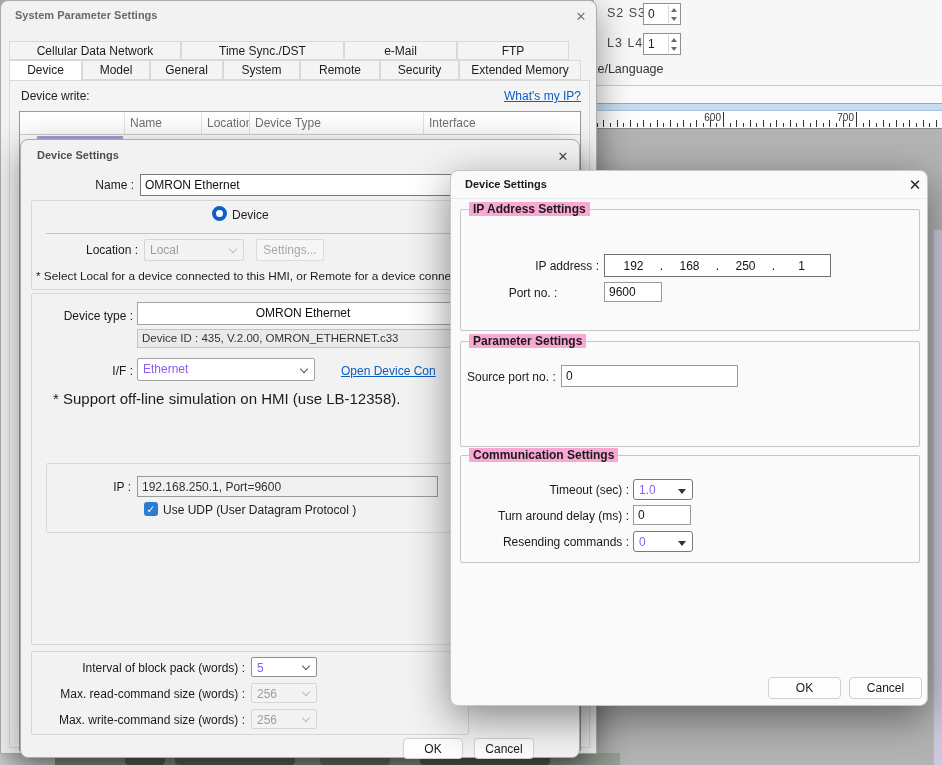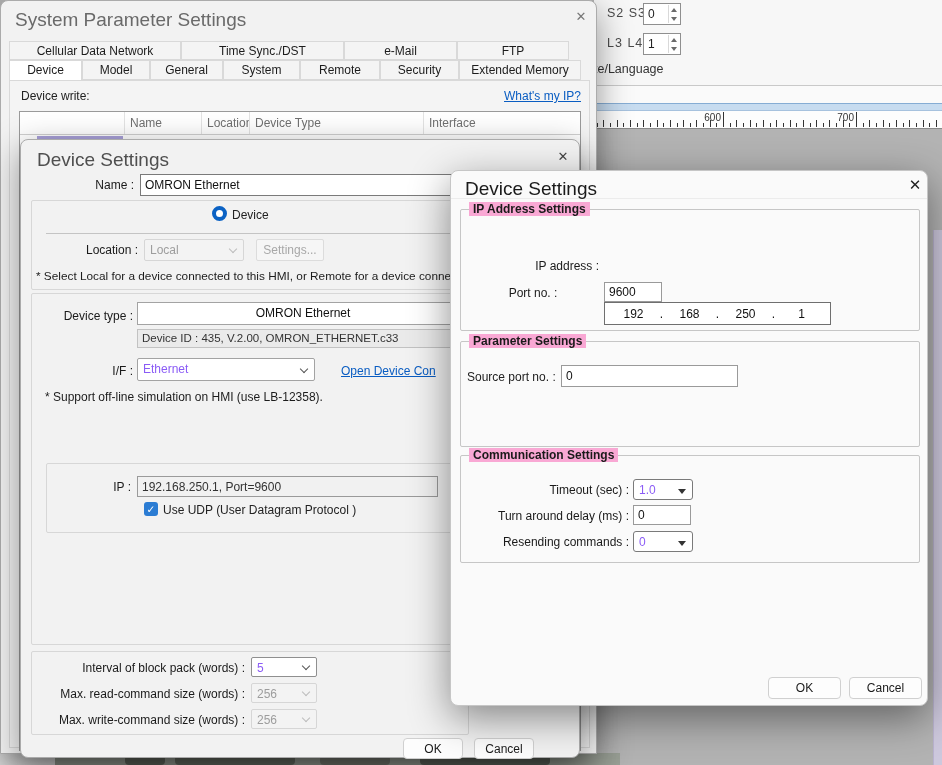--- a/index.html
+++ b/index.html
@@ -23,21 +23,21 @@
   .tick.major { height:15px; }
   .ruler-num { position:absolute; top:1px; width:31px; text-align:right; font-size:10px; color:#333; }
   .canvas-gray { left:0; top:129px; width:348px; height:636px; background:#b3b3b3; }
   .v-scrollbar { left:339px; top:230px; width:9px; height:535px; background:#cdc8dd; border-left:1px solid #b9b2cf; }
   #photo-strip { left:0; top:753px; width:620px; height:12px; z-index:0; background:#9aa096; overflow:hidden; }
   .photo-cap { position:absolute; left:0; top:0; width:55px; height:12px; background:#e3e3e3; }
   .blob { position:absolute; top:2px; height:10px; border-radius:4px; background:#5a6057; opacity:.85; }
 
   
   .dialog { position:absolute; background:#f2f2f2; border:1px solid #ababab; border-radius:8px; box-shadow:0 10px 34px rgba(0,0,0,.42); }
-  .dlg-title { position:absolute; font-size:19px; color:#4f4f4f; }
+  .dlg-title { position:absolute; font-size:11px; color:#4f4f4f;font-weight:bold; }
   .close-btn { position:absolute; width:16px; height:16px; color:#444; font-size:13px; line-height:16px; text-align:center; cursor:default; }
   .grp { position:absolute; border:1px solid #d7d7d7; border-radius:2px; }
   .grp-label { position:absolute; top:-8px; left:8px; padding:0 4px; background:#f2f2f2; font-size:12px; color:#1a1a1a; }
   .lbl { position:absolute; text-align:right; color:#1a1a1a; white-space:nowrap; }
   .field { position:absolute; background:#fff; border:1px solid #8a8a8a; padding:3px 4px 0 4px; font-size:12px; color:#111; white-space:nowrap; overflow:hidden; }
   .field.gray { background:#f1f1f1; border-color:#9a9a9a; color:#333; }
   .combo { position:absolute; background:#fff; border:1px solid #8f8f8f; border-radius:2px; padding:3px 16px 0 5px; font-size:12px; color:#8b5cf6; }
   .combo.disabled { background:#f3f3f3; border-color:#d6d6d6; color:#9d9d9d; }
   .chev { position:absolute; right:7px; top:6px; width:6px; height:6px; border-right:1.4px solid #555; border-bottom:1.4px solid #555; transform:rotate(45deg); }
   .combo.disabled .chev { border-color:#bcbcbc; }
@@ -238,21 +238,21 @@
   <div class="grp" style="left:10px; top:153px; width:438px; height:352px;"></div>
   <div class="lbl" style="left:20px; top:169px; width:92px;">Device type :</div>
   <div class="field" style="left:116px; top:162px; width:332px; height:23px; text-align:center; border-color:#a3a3a3;">OMRON Ethernet</div>
   <div class="idbar" style="left:116px; top:189px; width:332px; height:19px;">Device ID : 435, V.2.00, OMRON_ETHERNET.c33</div>
   <div class="lbl" style="left:20px; top:224px; width:92px;">I/F :</div>
   <div class="combo" style="left:116px; top:218px; width:178px; height:23px; border-color:#a3a3a3;">
     <span>Ethernet</span>
     <span class="chev" style="top:7px;"></span>
   </div>
   <div class="abs link" style="left:320px; top:224px; width:128px; overflow:hidden;">Open Device Con</div>
-  <div class="note" style="left:24px; top:250px; width:420px; font-size:12px;">* Support off-line simulation on HMI (use LB-12358).</div>
+  <div class="note" style="left:32px; top:250px; width:420px; font-size:15px;">* Support off-line simulation on HMI (use LB-12358).</div>
 
   <div class="grp" style="left:25px; top:323px; width:410px; height:70px;"></div>
   <div class="lbl" style="left:20px; top:340px; width:90px;">IP :</div>
   <div class="field gray" style="left:116px; top:336px; width:301px; height:21px;">192.168.250.1,  Port=9600</div>
   <div class="checkbox" style="left:123px; top:362px;">✓</div>
   <div class="abs" style="left:142px; top:363px;">Use UDP (User Datagram Protocol )</div>
 
   <div class="grp" style="left:10px; top:511px; width:438px; height:84px;"></div>
   <div class="lbl" style="left:20px; top:521px; width:204px;">Interval of block pack (words) :</div>
   <div class="combo" style="left:230px; top:517px; width:66px; height:20px;">
@@ -276,21 +276,21 @@
 
 <div id="front-dialog" class="dialog">
   <div class="titlebar-line"></div>
   <div class="dlg-title" style="left:14px; top:7px;">Device Settings</div>
   <div class="close-btn" style="left:456px; top:6px; font-size:15px; color:#222;">✕</div>
 
   <div class="grp" style="left:9px; top:38px; width:460px; height:122px;">
     <span class="grp-label">IP Address Settings</span>
   </div>
   <div class="lbl" style="left:16px; top:88px; width:132px;">IP address :</div>
-  <div class="ip-box" style="left:153px; top:83px; width:227px; height:23px;margin-top:48px;">
+  <div class="ip-box" style="left:153px; top:83px; width:227px; height:23px;">
     <span class="ip-seg">192</span>
     <span class="ip-dot">.</span>
     <span class="ip-seg">168</span>
     <span class="ip-dot">.</span>
     <span class="ip-seg">250</span>
     <span class="ip-dot">.</span>
     <span class="ip-seg">1</span>
   </div>
   <div class="lbl" style="left:16px; top:115px; width:132px;text-align:center;">Port no. :</div>
   <div class="field" style="left:153px; top:111px; width:58px; height:20px; border-color:#9a9a9a; padding-top:2px;">9600</div>

